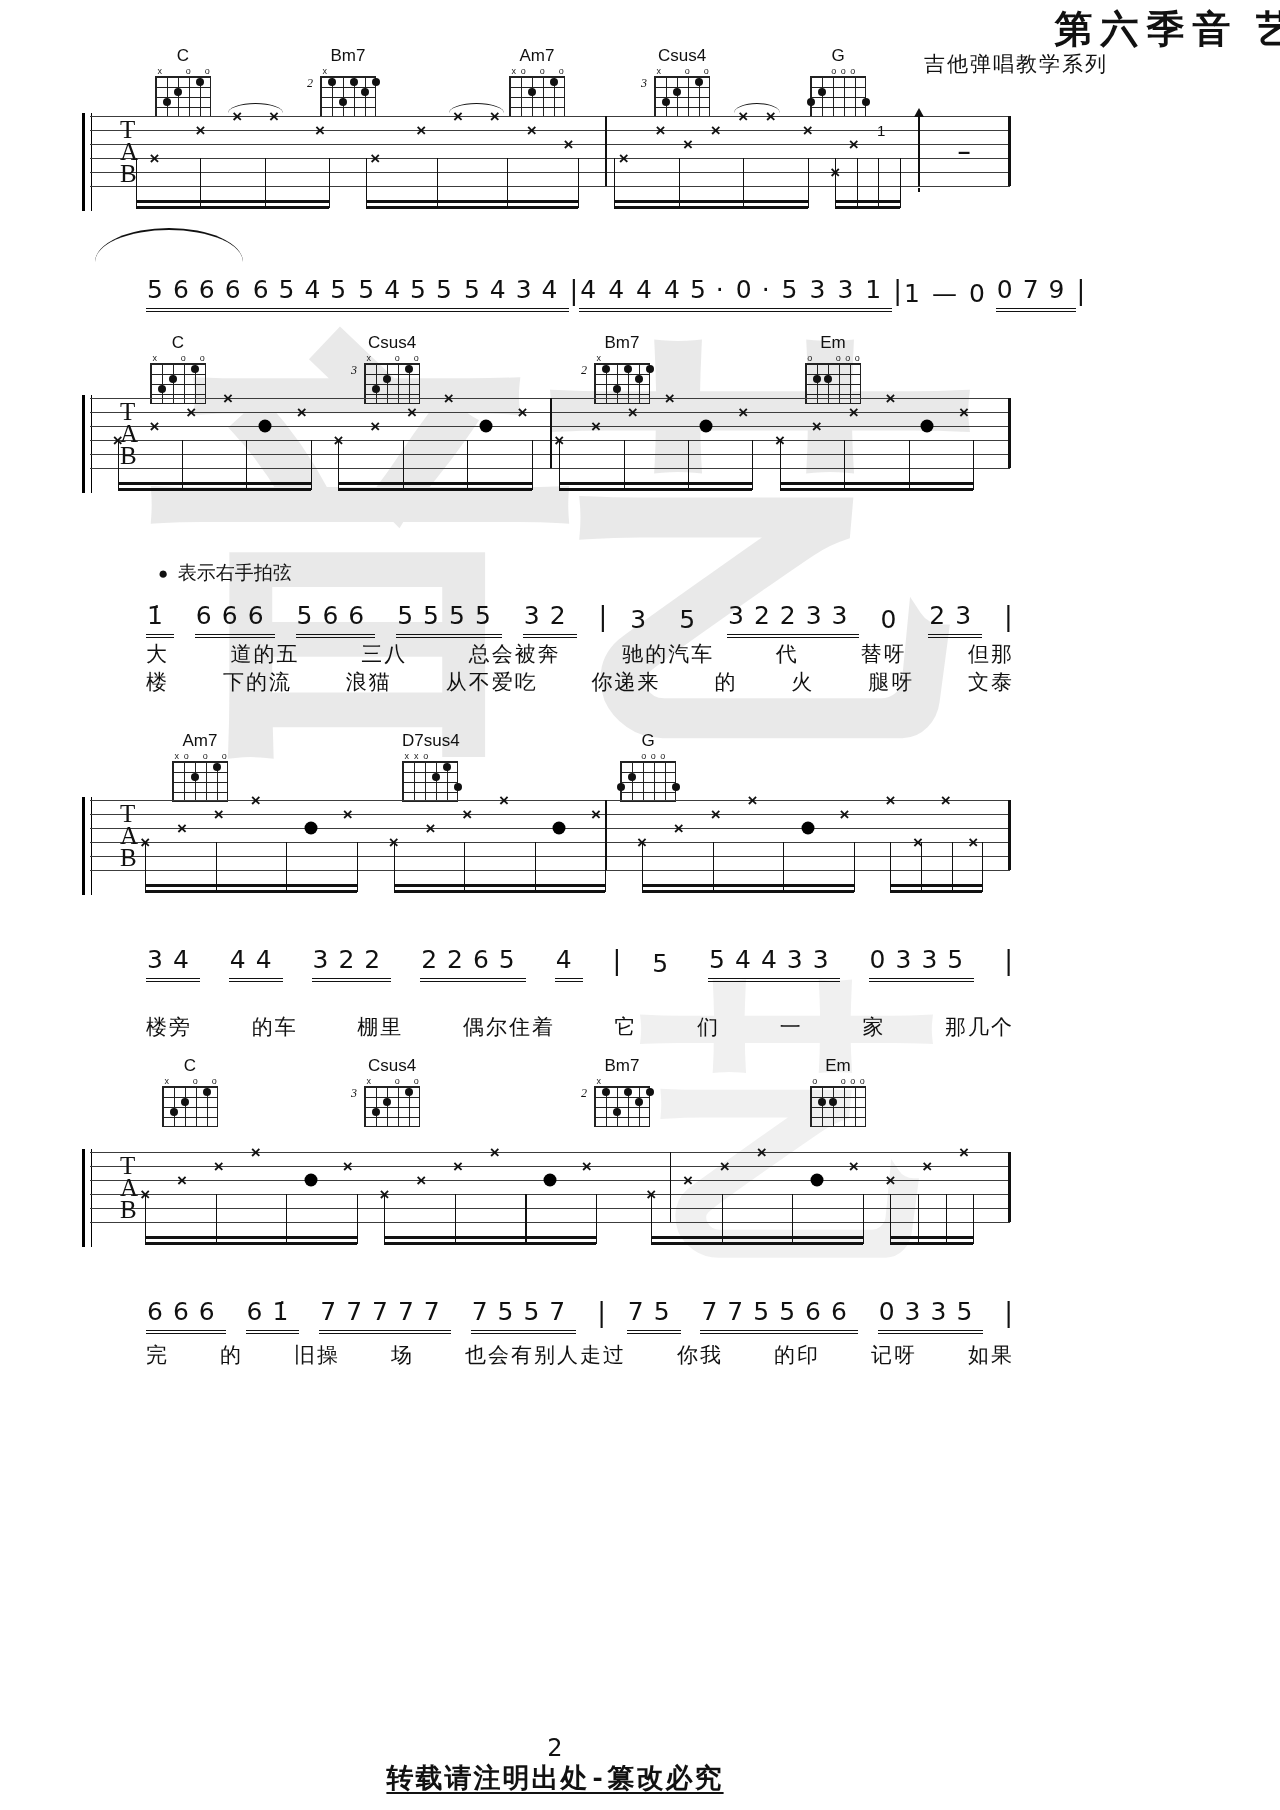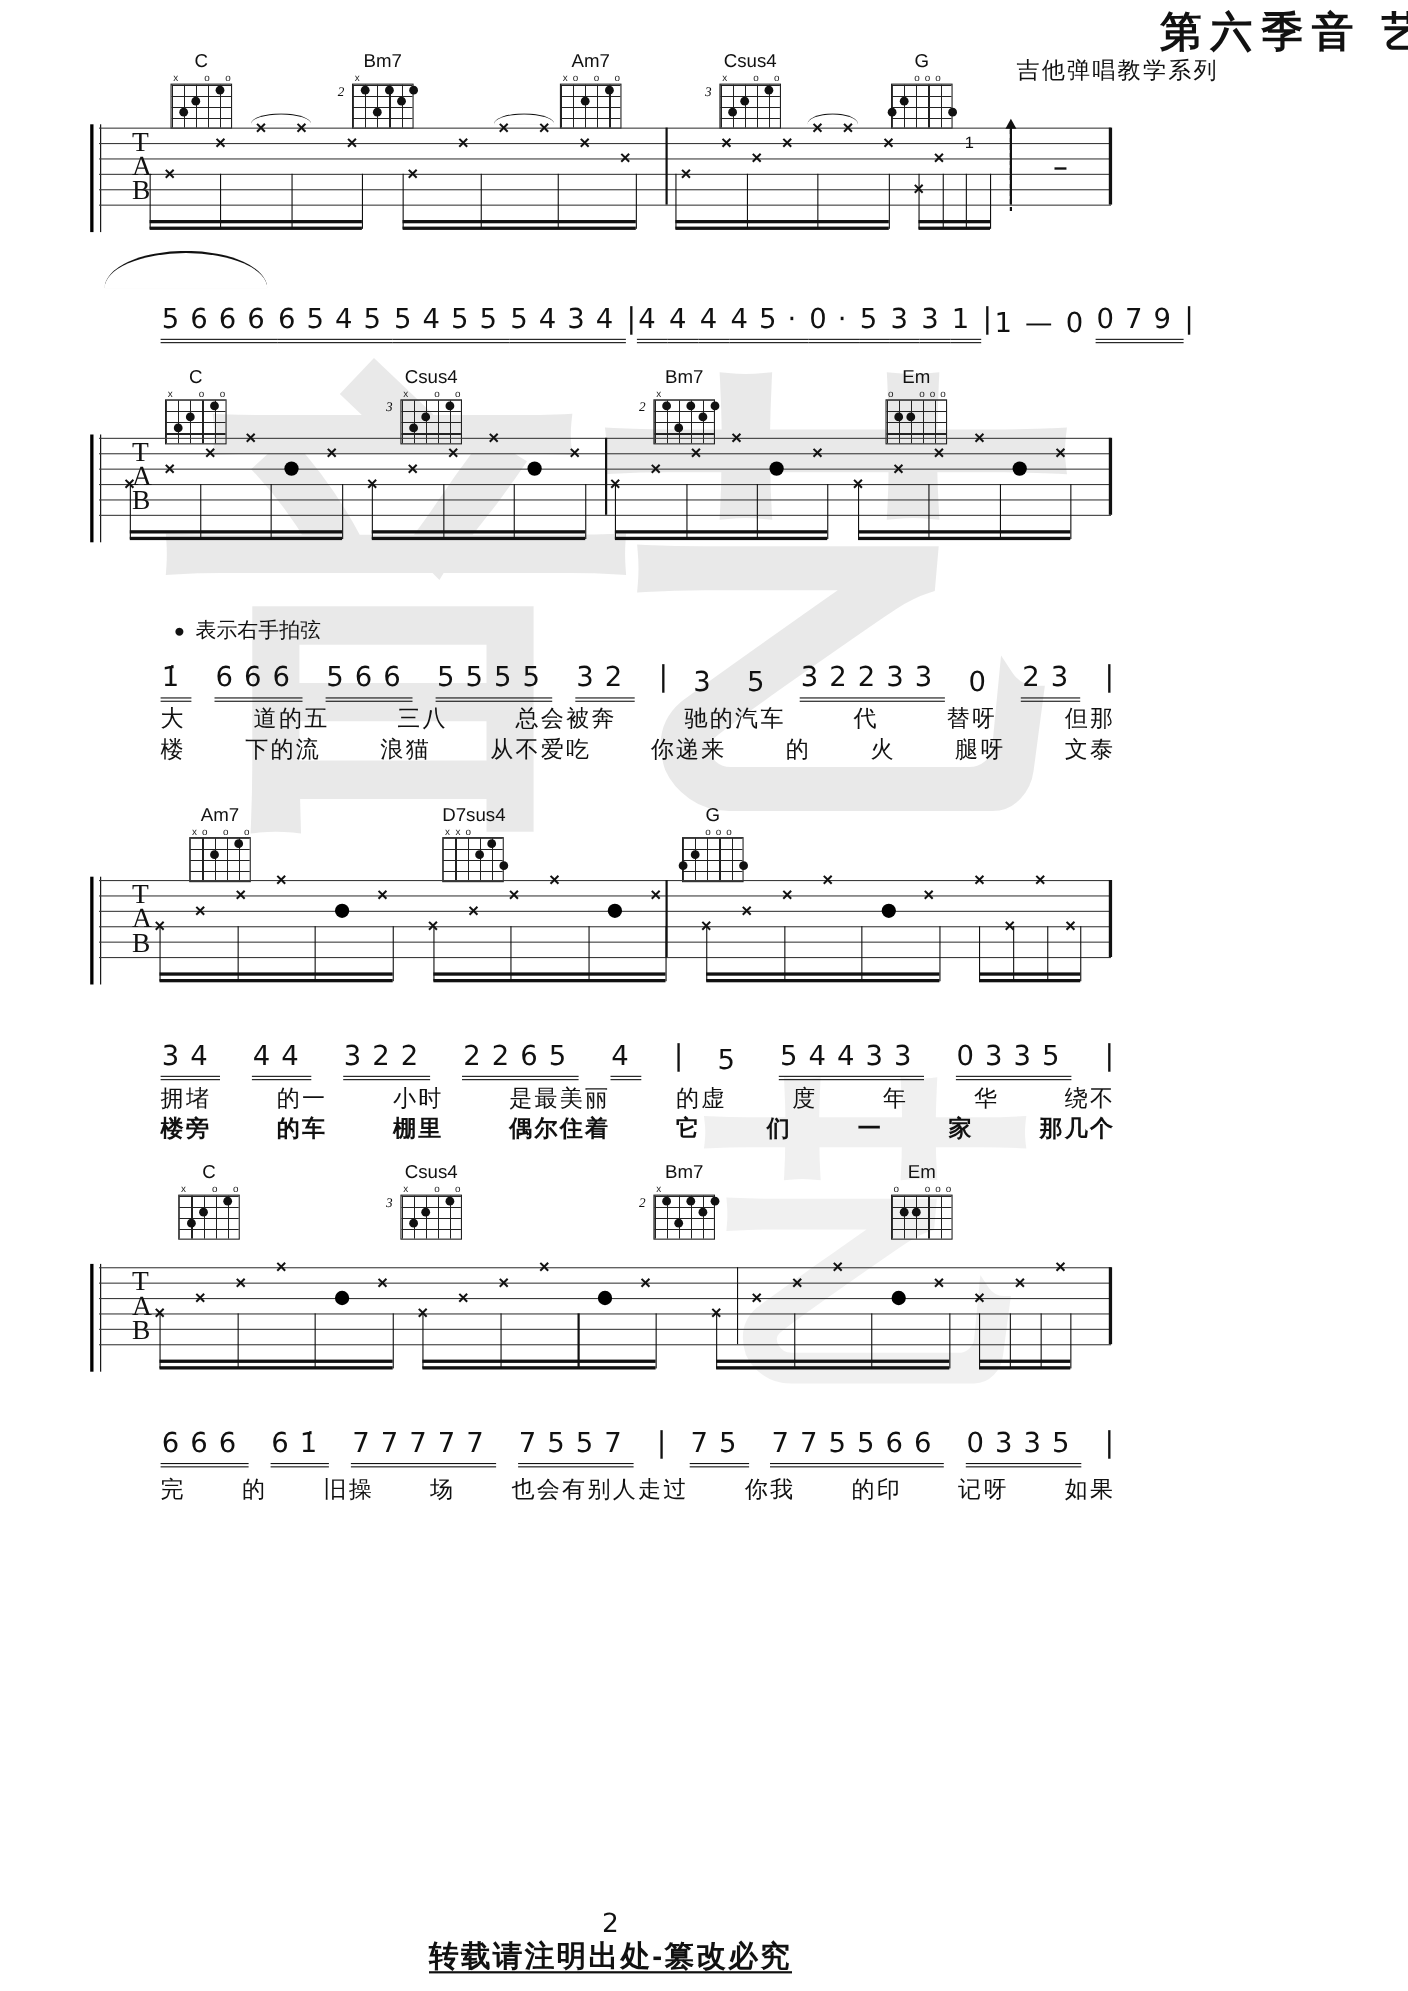--- a/index.html
+++ b/index.html
@@ -60,21 +60,21 @@
   
   .lyrline{position:absolute;left:146px;width:868px;display:flex;
        justify-content:space-between;font-size:21px;letter-spacing:2px;white-space:pre;
        line-height:1.2;}
   .legend{position:absolute;left:158px;top:560px;font-size:19px;
        font-family:"Liberation Serif",serif;white-space:pre;}
   .legend .ldot{font-size:17px;}
   .foot-page{position:absolute;left:0;width:1110px;top:1734px;text-align:center;
        font-size:24px;font-family:"DejaVu Sans",sans-serif;}
   .foot-notice{position:absolute;left:0;width:1110px;top:1760px;text-align:center;
-       font-size:27px;font-weight:bold;font-family:Liberation Sans, sans-serif;
+       font-size:27px;font-weight:bold;font-family:Liberation Mono, monospace;
        letter-spacing:2px;text-decoration:underline;text-underline-offset:5px;}
 </style>
 </head>
 <body>
 
 <div class="page">
   <div class="wm" id="wm1">音艺</div>
   <div class="wm" id="wm2">艺</div>
   <div class="hdr-title">第六季音 艺</div>
   <div class="hdr-sub">吉他弹唱教学系列</div>
@@ -508,22 +508,21 @@
         <span class="ntok u">44</span>
         <span class="ntok u">322</span>
         <span class="ntok u">2265</span>
         <span class="ntok u">4</span>
         <span class="ntok nbar">|</span>
         <span class="ntok">5</span>
         <span class="ntok u">54433</span>
         <span class="ntok u">0335</span>
         <span class="ntok nbar">|</span>
       </div>
-      <div class="lyrline" style="top: 986px;"><span class="ltok">拥堵</span><span class="ltok">的一</span><span class="ltok">小时</span><span class="ltok">是最美丽</span><span class="ltok">的虚</span><span class="ltok">度</span><span class="ltok">年</span><span class="ltok">华</span><span class="ltok">绕不</span></div>
-      <div class="lyrline" style="top: 1014px; font-weight: bold;"><span class="ltok">楼旁</span><span class="ltok">的车</span><span class="ltok">棚里</span><span class="ltok">偶尔住着</span><span class="ltok">它</span><span class="ltok">们</span><span class="ltok">一</span><span class="ltok">家</span><span class="ltok">那几个</span></div>
+      <div class="lyrline" style="top: 1014px;"><span class="ltok">楼旁</span><span class="ltok">的车</span><span class="ltok">棚里</span><span class="ltok">偶尔住着</span><span class="ltok">它</span><span class="ltok">们</span><span class="ltok">一</span><span class="ltok">家</span><span class="ltok">那几个</span></div>
       <div class="chord" style="left: 162px; top: 1056px;">
         <div class="chord-name">C</div>
         <div class="markers">
           <span>x</span>
           <span></span>
           <span></span>
           <span>o</span>
           <span></span>
           <span>o</span>
         </div>

